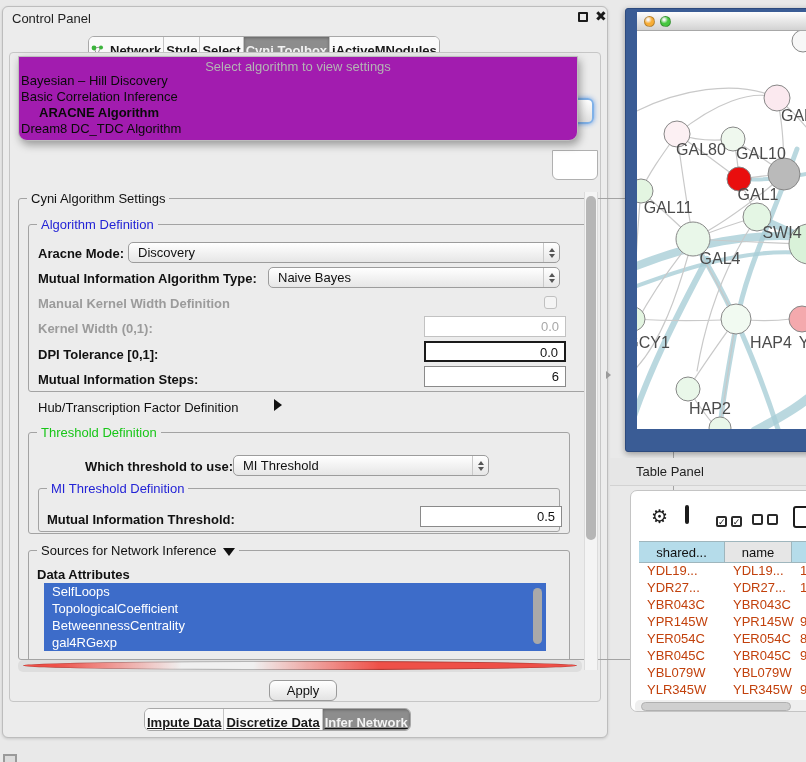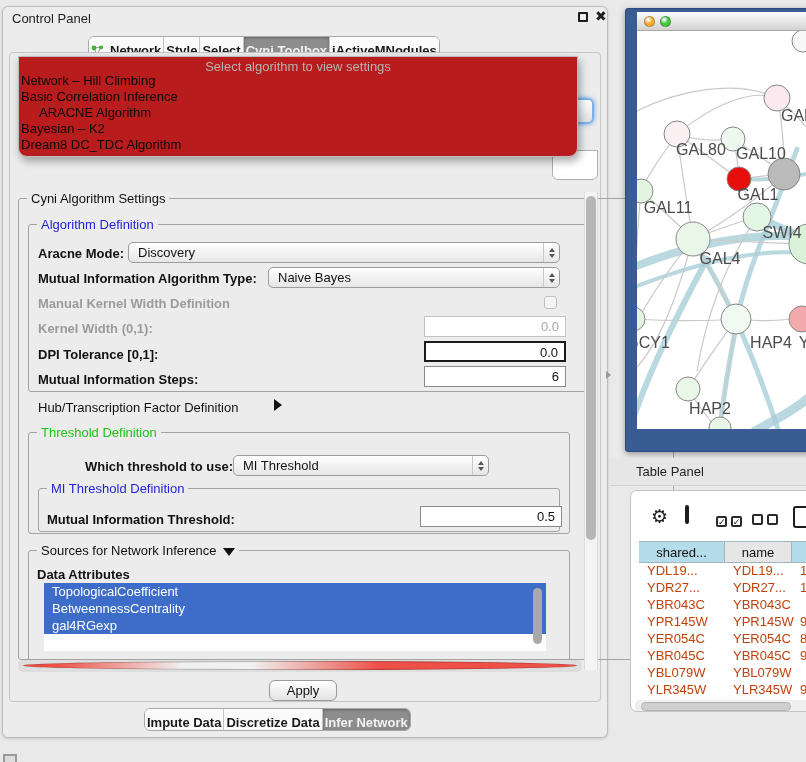--- a/index.html
+++ b/index.html
@@ -21,25 +21,25 @@
   .tabbar .tab{display:flex;align-items:flex-end;padding:0 2px;font-weight:bold;color:#1a1a1a;
                border-left:1px solid #c4c4c4;cursor:default;white-space:nowrap;background:#fafafa;}
   .tabbar .tab:first-child{border-left:none;}
   .tabbar .tab.sel{background:#8d8d8d;color:#f3f3f3;box-shadow:inset 0 1px 3px rgba(0,0,0,.3);}
   .tabbar .tab .ticon{margin-right:6px;display:inline-flex;}
 
   .cp-content{left:9px;top:52px;width:592px;height:650px;background:#ececec;
               border:1px solid #c6c6c6;border-radius:4px;}
 
   
-  .dd-overlay{left:18px;top:56px;width:560px;background:#b91c1c;border:1px solid #bdbdbd;
+  .dd-overlay{left:18px;top:56px;width:560px;background:#a21caf;border:1px solid #bdbdbd;
               border-radius:0 0 9px 9px;box-shadow:2px 4px 8px rgba(0,0,0,.35);z-index:10;padding-bottom:3px;}
   .dd-placeholder{height:16px;text-align:center;color:#b4b4b4;padding-top:2px;}
   .dd-item{height:16px;line-height:16px;padding-left:2px;color:#0a0a0a;font-size:13px;}
-  .dd-item.bold{font-weight:normal;padding-left:20px;}
+  .dd-item.bold{font-weight:bold;padding-left:20px;}
 
   
   .combo-fragment{left:566px;top:98px;width:28px;height:26px;border:2px solid #7fb1e8;border-radius:6px;
                   background:linear-gradient(#ffffff,#e0e0e0);box-shadow:0 0 5px rgba(90,150,230,.9);z-index:4;}
   .field-fragment{left:552px;top:150px;width:46px;height:30px;background:#fff;border:1px solid #b0b0b0;
                   border-radius:0 0 6px 6px;z-index:3;}
 
   
   .groupbox{border:1px solid #a3a3a3;border-radius:3px;}
   .gtitle{position:absolute;top:-8px;left:8px;background:#ececec;padding:0 4px;white-space:nowrap;}
@@ -145,24 +145,23 @@
     </div>
 
   <div class="abs cp-content"></div>
 
   <div class="abs combo-fragment"></div>
   <div class="abs field-fragment"></div>
 
   <div class="abs dd-overlay">
     <div class="dd-placeholder">Select algorithm to view settings</div>
     <div>
-        <div class="dd-item">Network – Hill Climbing</div>
+        <div class="dd-item">Bayesian – Hill Discovery</div>
         <div class="dd-item">Basic Correlation Inference</div>
         <div class="dd-item bold">ARACNE Algorithm</div>
-        <div class="dd-item">Bayesian – K2</div>
         <div class="dd-item">Dream8 DC_TDC Algorithm</div>
       </div>
   </div>
 
   <div class="abs groupbox" style="left:18px;top:198px;width:656px;height:462px;">
     <span class="gtitle">Cyni Algorithm Settings</span>
   </div>
 
   <div class="abs groupbox" style="left:28px;top:224px;width:570px;height:168px;">
     <span class="gtitle blue">Algorithm Definition</span>
@@ -210,33 +209,34 @@
     <span class="gtitle blue">MI Threshold Definition</span>
   </div>
   <div class="abs lbl b" style="left:47px;top:512px;">Mutual Information Threshold:</div>
   <div class="abs tfield" style="left:420px;top:506px;width:142px;">0.5</div>
 
   <div class="abs groupbox" style="left:28px;top:550px;width:542px;height:112px;">
     <span class="gtitle"><span>Sources for Network Inference</span><i class="tri-down-b"></i></span>
   </div>
   <div class="abs lbl b" style="left:37px;top:567px;">Data Attributes</div>
   <div class="abs attr-list" style="left:44px;top:583px;width:502px;height:68px;">
+      <div class="attr-item" style="background: rgb(61, 108, 201);">SelfLoops</div>
       <div class="attr-item" style="background: rgb(61, 108, 201);">TopologicalCoefficient</div>
       <div class="attr-item" style="background: rgb(61, 108, 201);">BetweennessCentrality</div>
       <div class="attr-item" style="background: rgb(61, 108, 201);">gal4RGexp</div>
     </div>
   <div class="abs vthumb" style="left:533px;top:588px;width:9px;height:56px;background:#a9a9a9;"></div>
 
   <div class="abs vtrack" style="left:584px;top:192px;width:14px;height:478px;"></div>
   <div class="abs vthumb" style="left:586px;top:196px;width:10px;height:344px;"></div>
   <div class="abs htrack" style="left:18px;top:660px;width:564px;height:12px;"></div>
   <div class="abs hthumb light" style="left: 23px; top: 661px; width: 554px; height: 9px; background: radial-gradient(circle at 35% 30%, rgba(255, 255, 255, 0.533) 10%, rgb(238, 80, 72) 45%); border: 1px solid rgba(0, 0, 0, 0.25);"></div>
 
   <div class="abs btn" style="left:269px;top:680px;width:68px;height:21px;">Apply</div>
-  <div class="abs tabbar" style="left:144px;top:708px;">
+  <div class="abs tabbar" style="left:144px;top:708px;text-decoration:underline;">
       <div class="tab">
         <span>Impute Data</span>
       </div>
       <div class="tab">
         <span>Discretize Data</span>
       </div>
       <div class="tab sel">
         <span>Infer Network</span>
       </div>
     </div>

